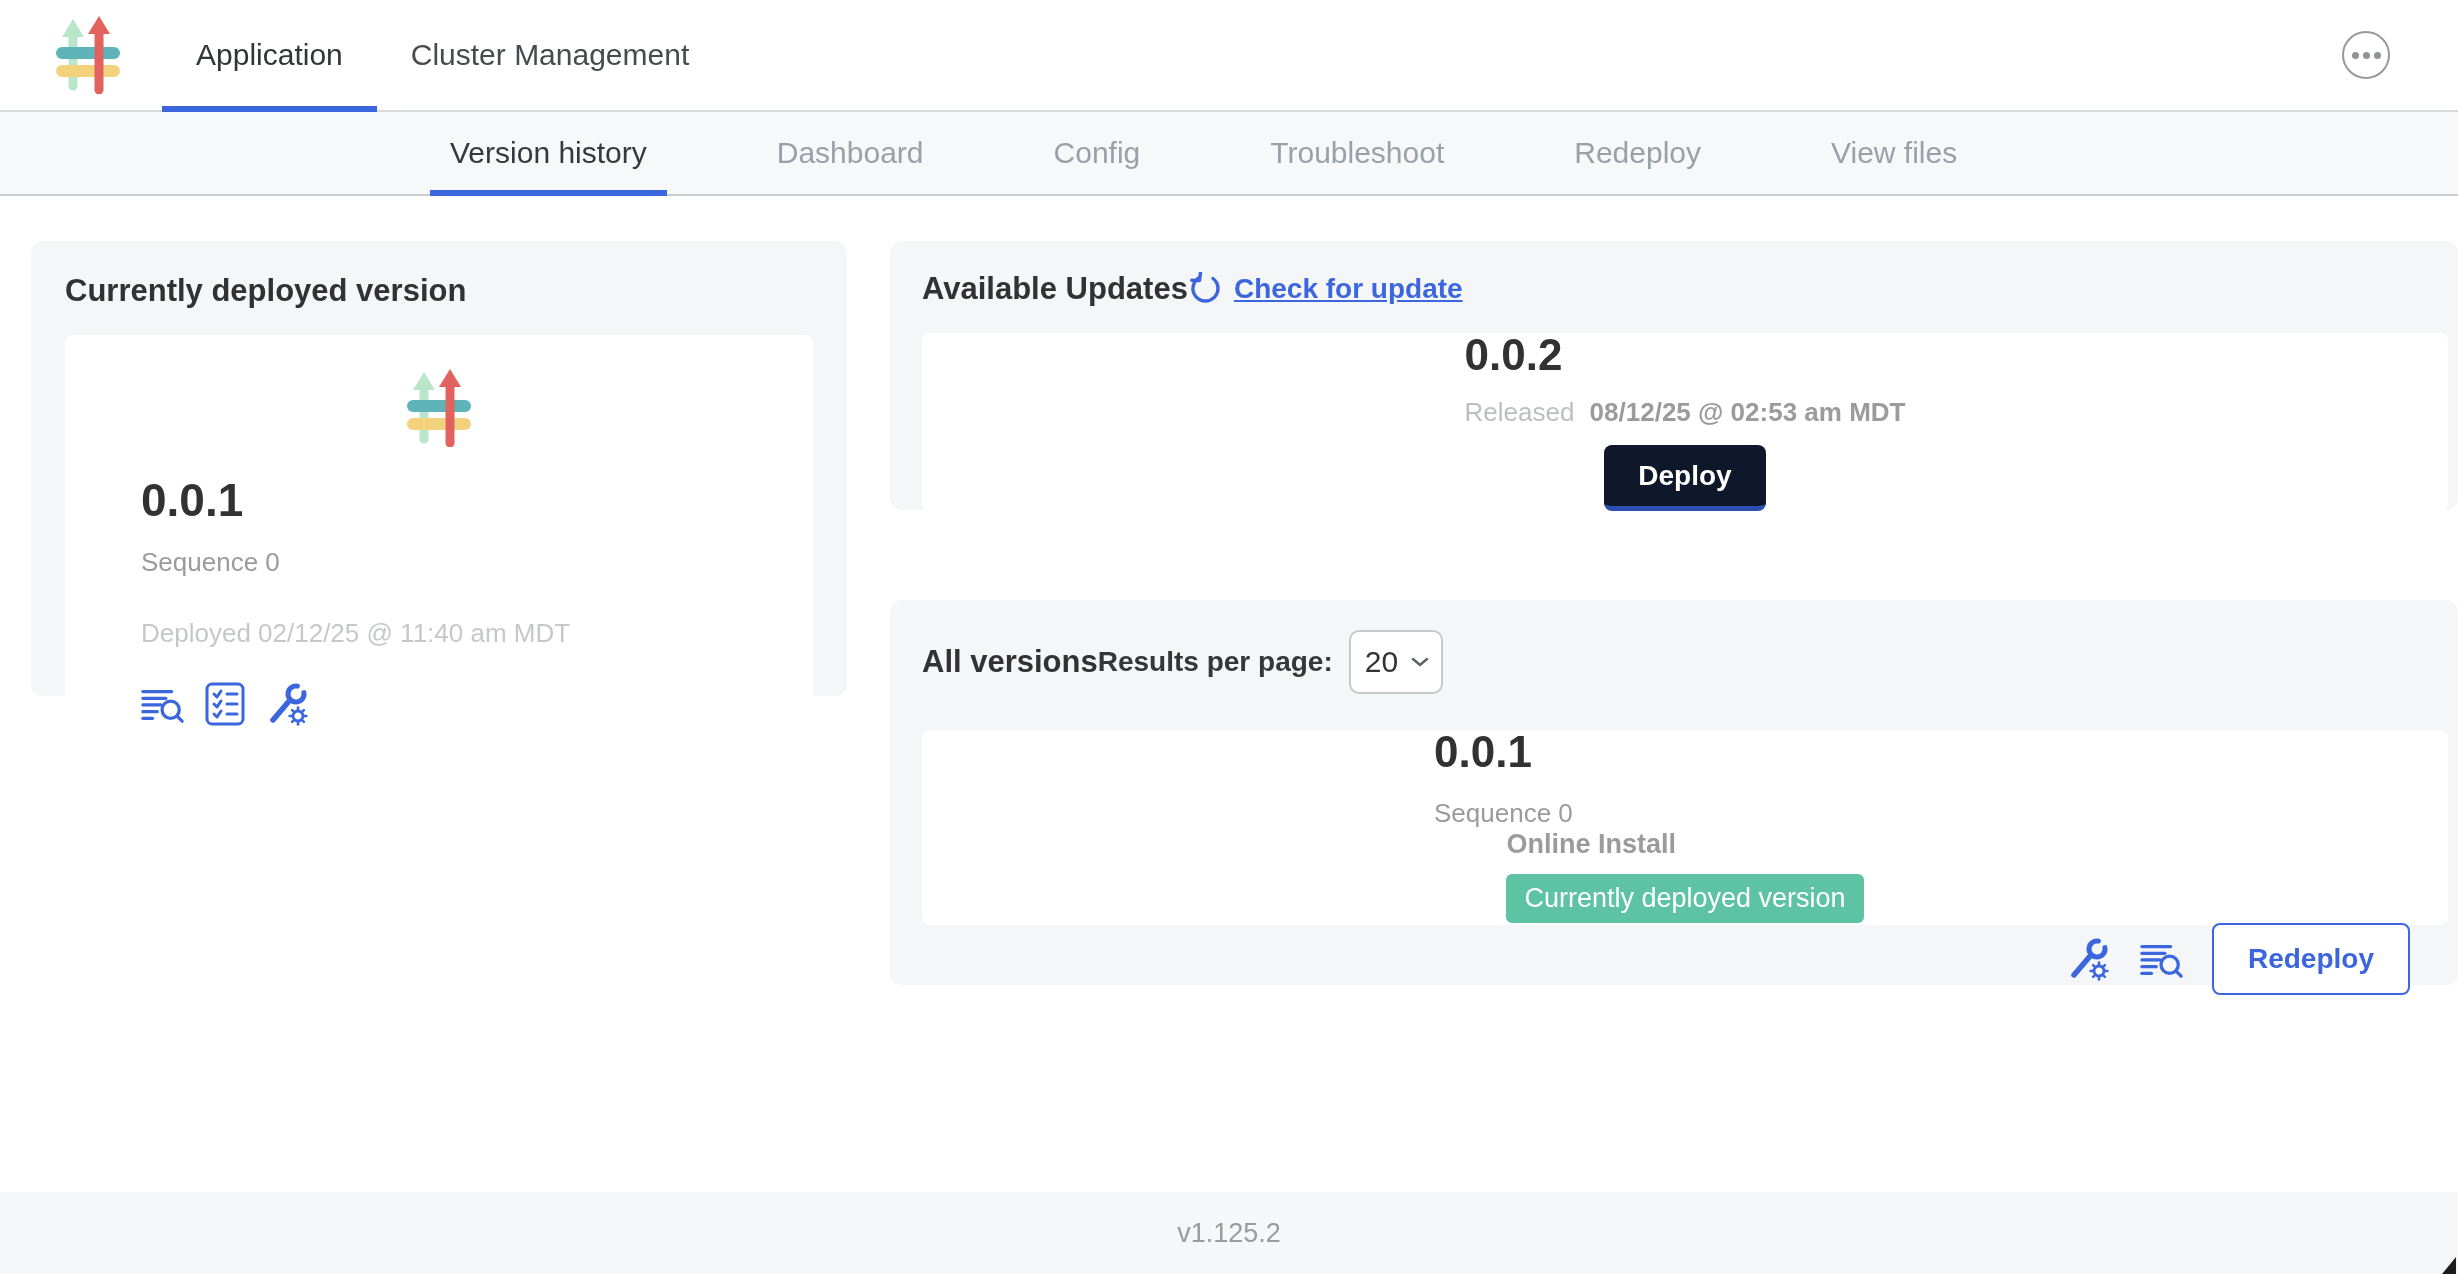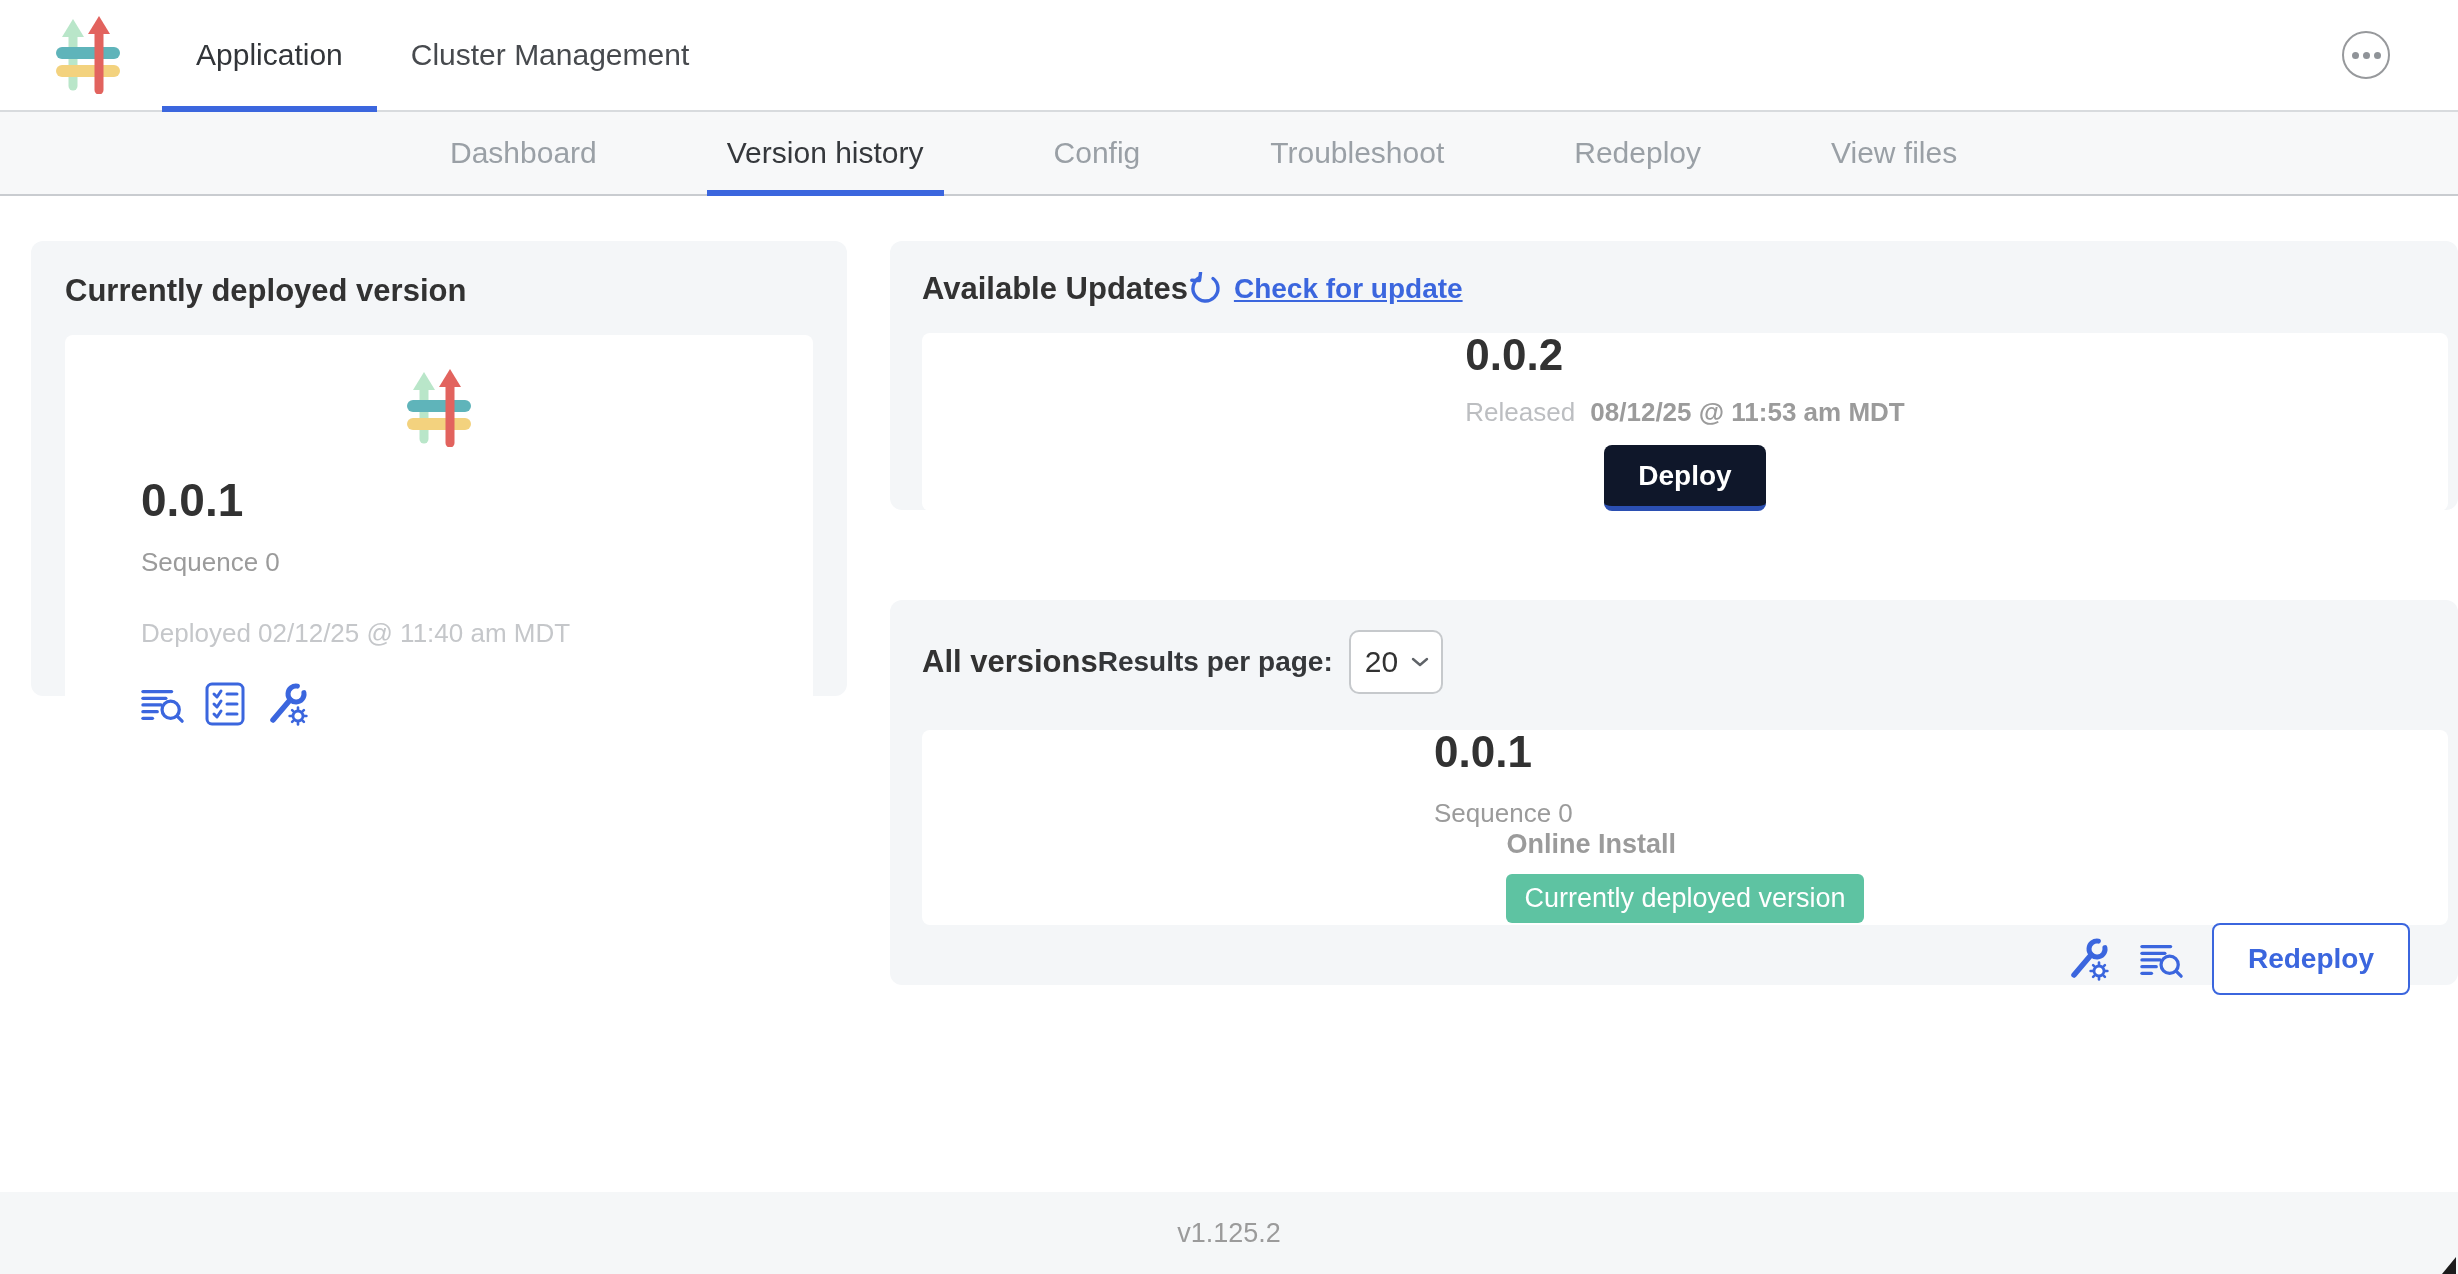--- a/index.html
+++ b/index.html
@@ -163,25 +163,25 @@
       </div>
     </nav>
     <button class="more-btn">
       <span class="dot"></span>
       <span class="dot"></span>
       <span class="dot"></span>
     </button>
   </header>
 
   <nav class="subnav">
-    <div class="sub-tab">
-        <span>Dashboard</span>
-      </div>
     <div class="sub-tab active">
         <span>Version history</span>
+      </div>
+    <div class="sub-tab">
+        <span>Dashboard</span>
       </div>
     <div class="sub-tab">
         <span>Config</span>
       </div>
     <div class="sub-tab">
         <span>Troubleshoot</span>
       </div>
     <div class="sub-tab">
         <span>Redeploy</span>
       </div>
@@ -229,21 +229,21 @@
             <use href="#refresh-shape"></use>
           </svg>
         <span>Check for update</span>
       </a>
     </div>
     <div class="card update-card">
       <div>
         <div class="mid-version">0.0.2</div>
         <div class="released">
           <span class="prefix">Released</span>
-          <span class="date">08/12/25 @ 11:53 am MDT</span>
+          <span class="date">08/12/25 @ 02:53 am MDT</span>
         </div>
       </div>
       <button class="deploy-btn">Deploy</button>
     </div>
   </section>
 
   <section class="panel versions-panel">
     <div class="panel-head">
       <h2>All versions</h2>
       <div class="rpp">

